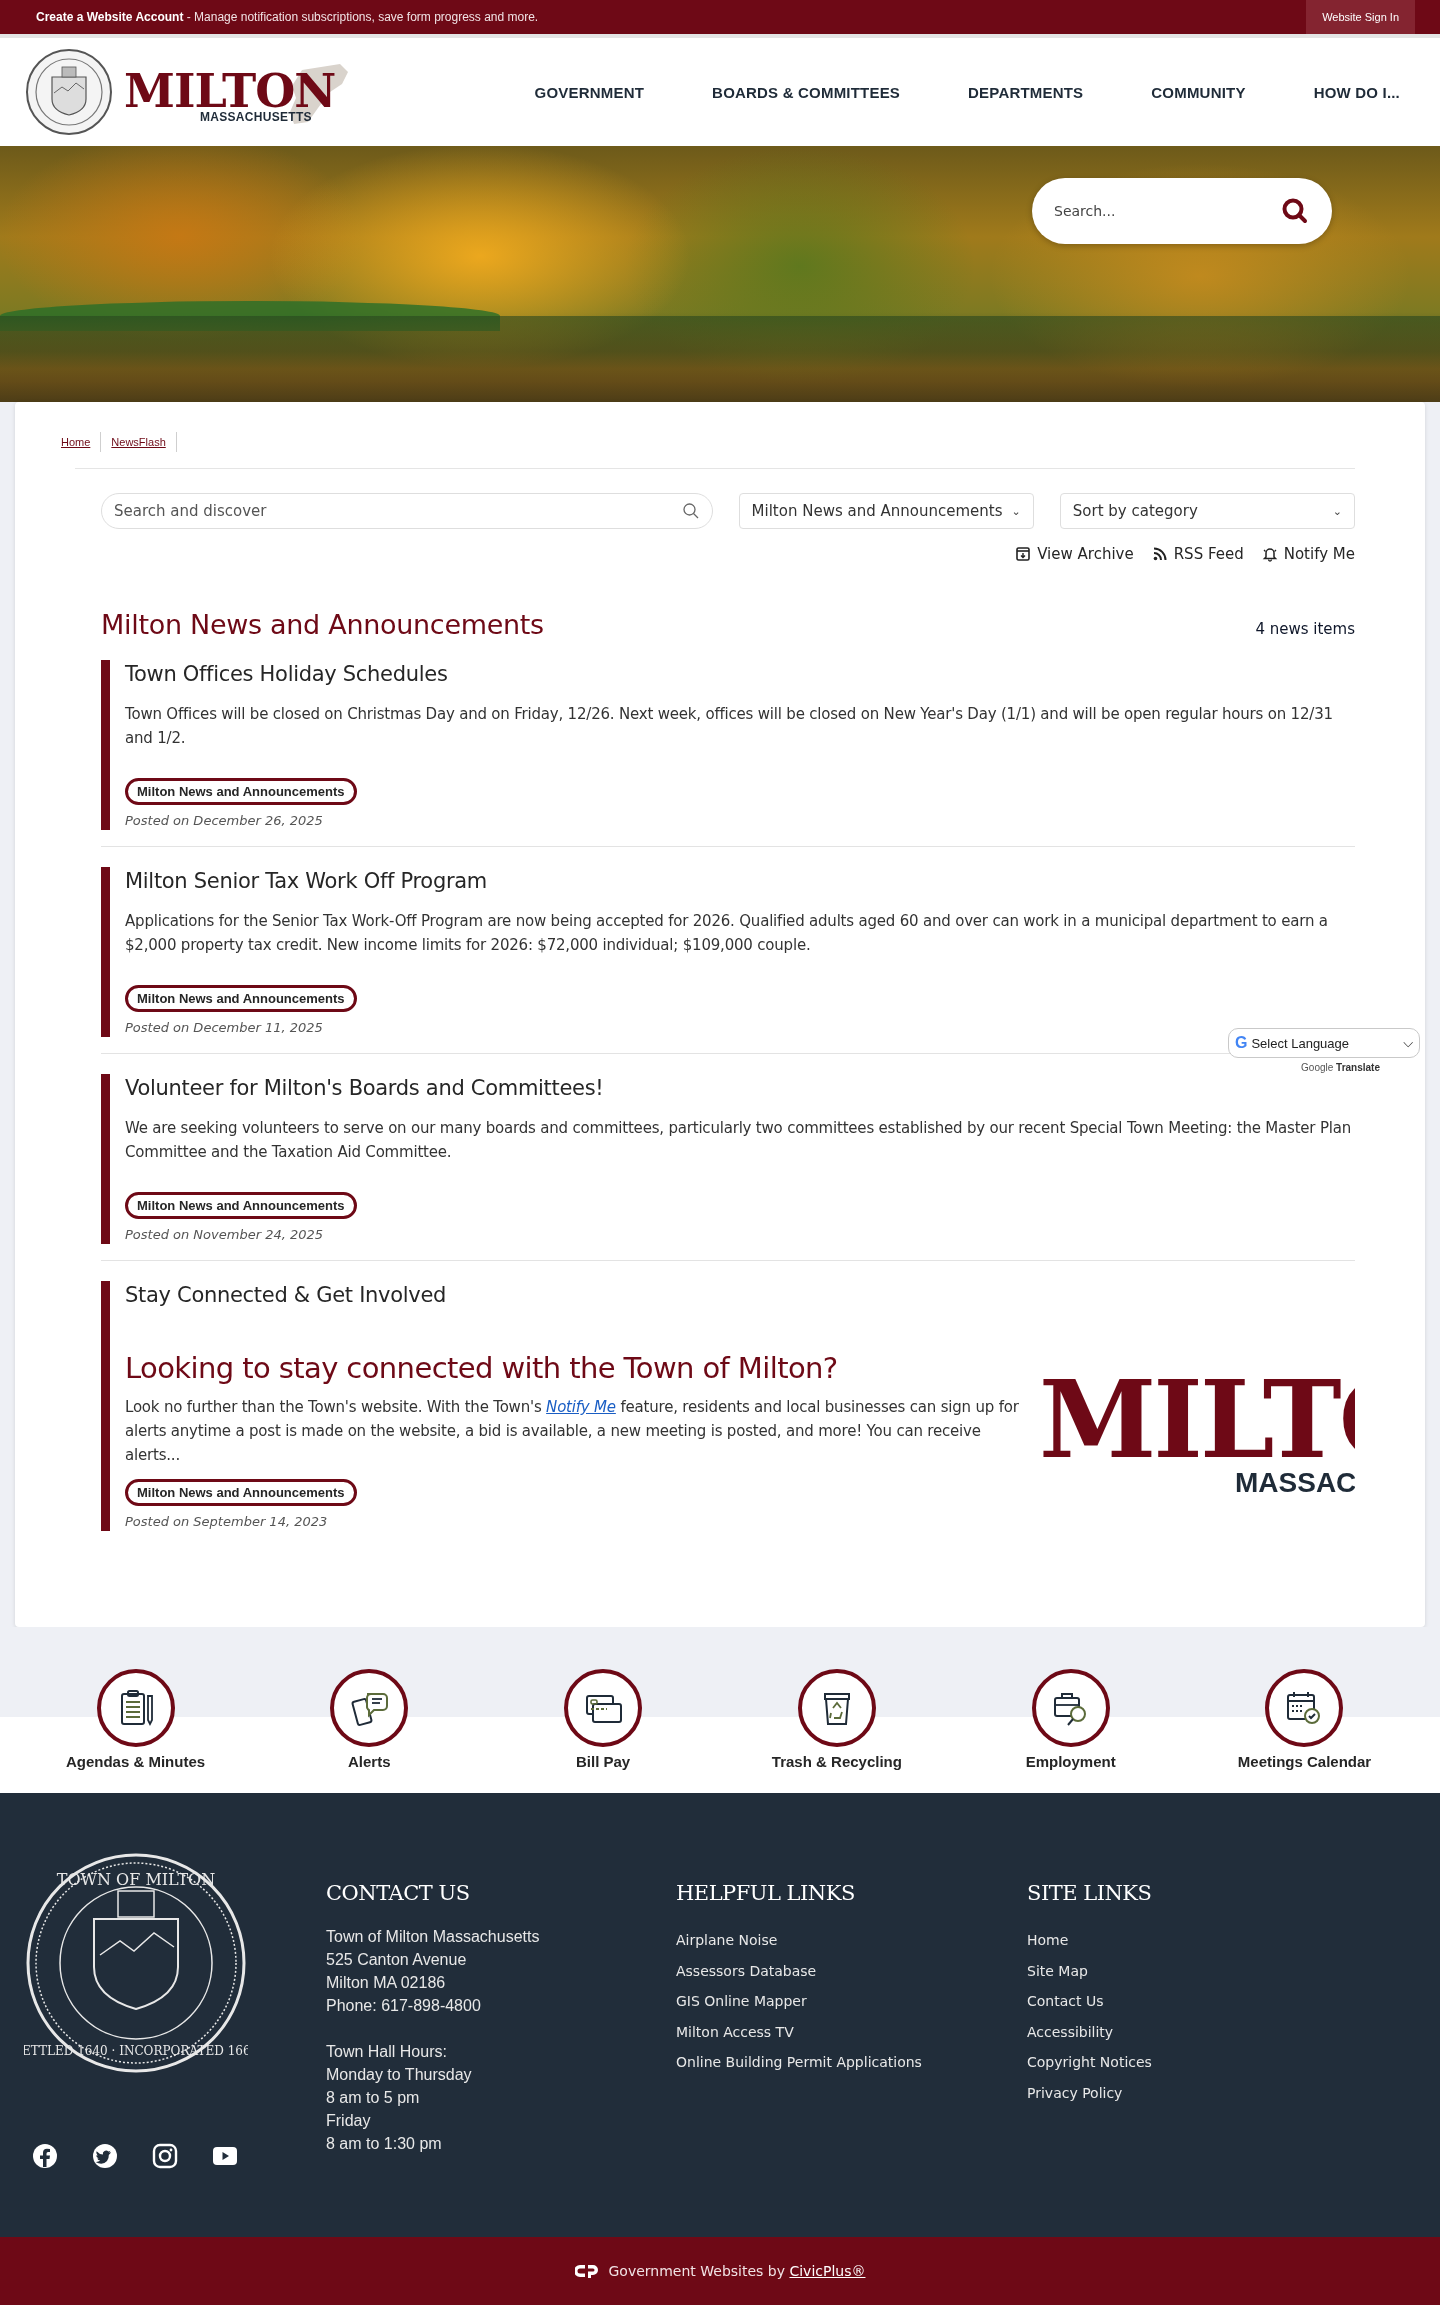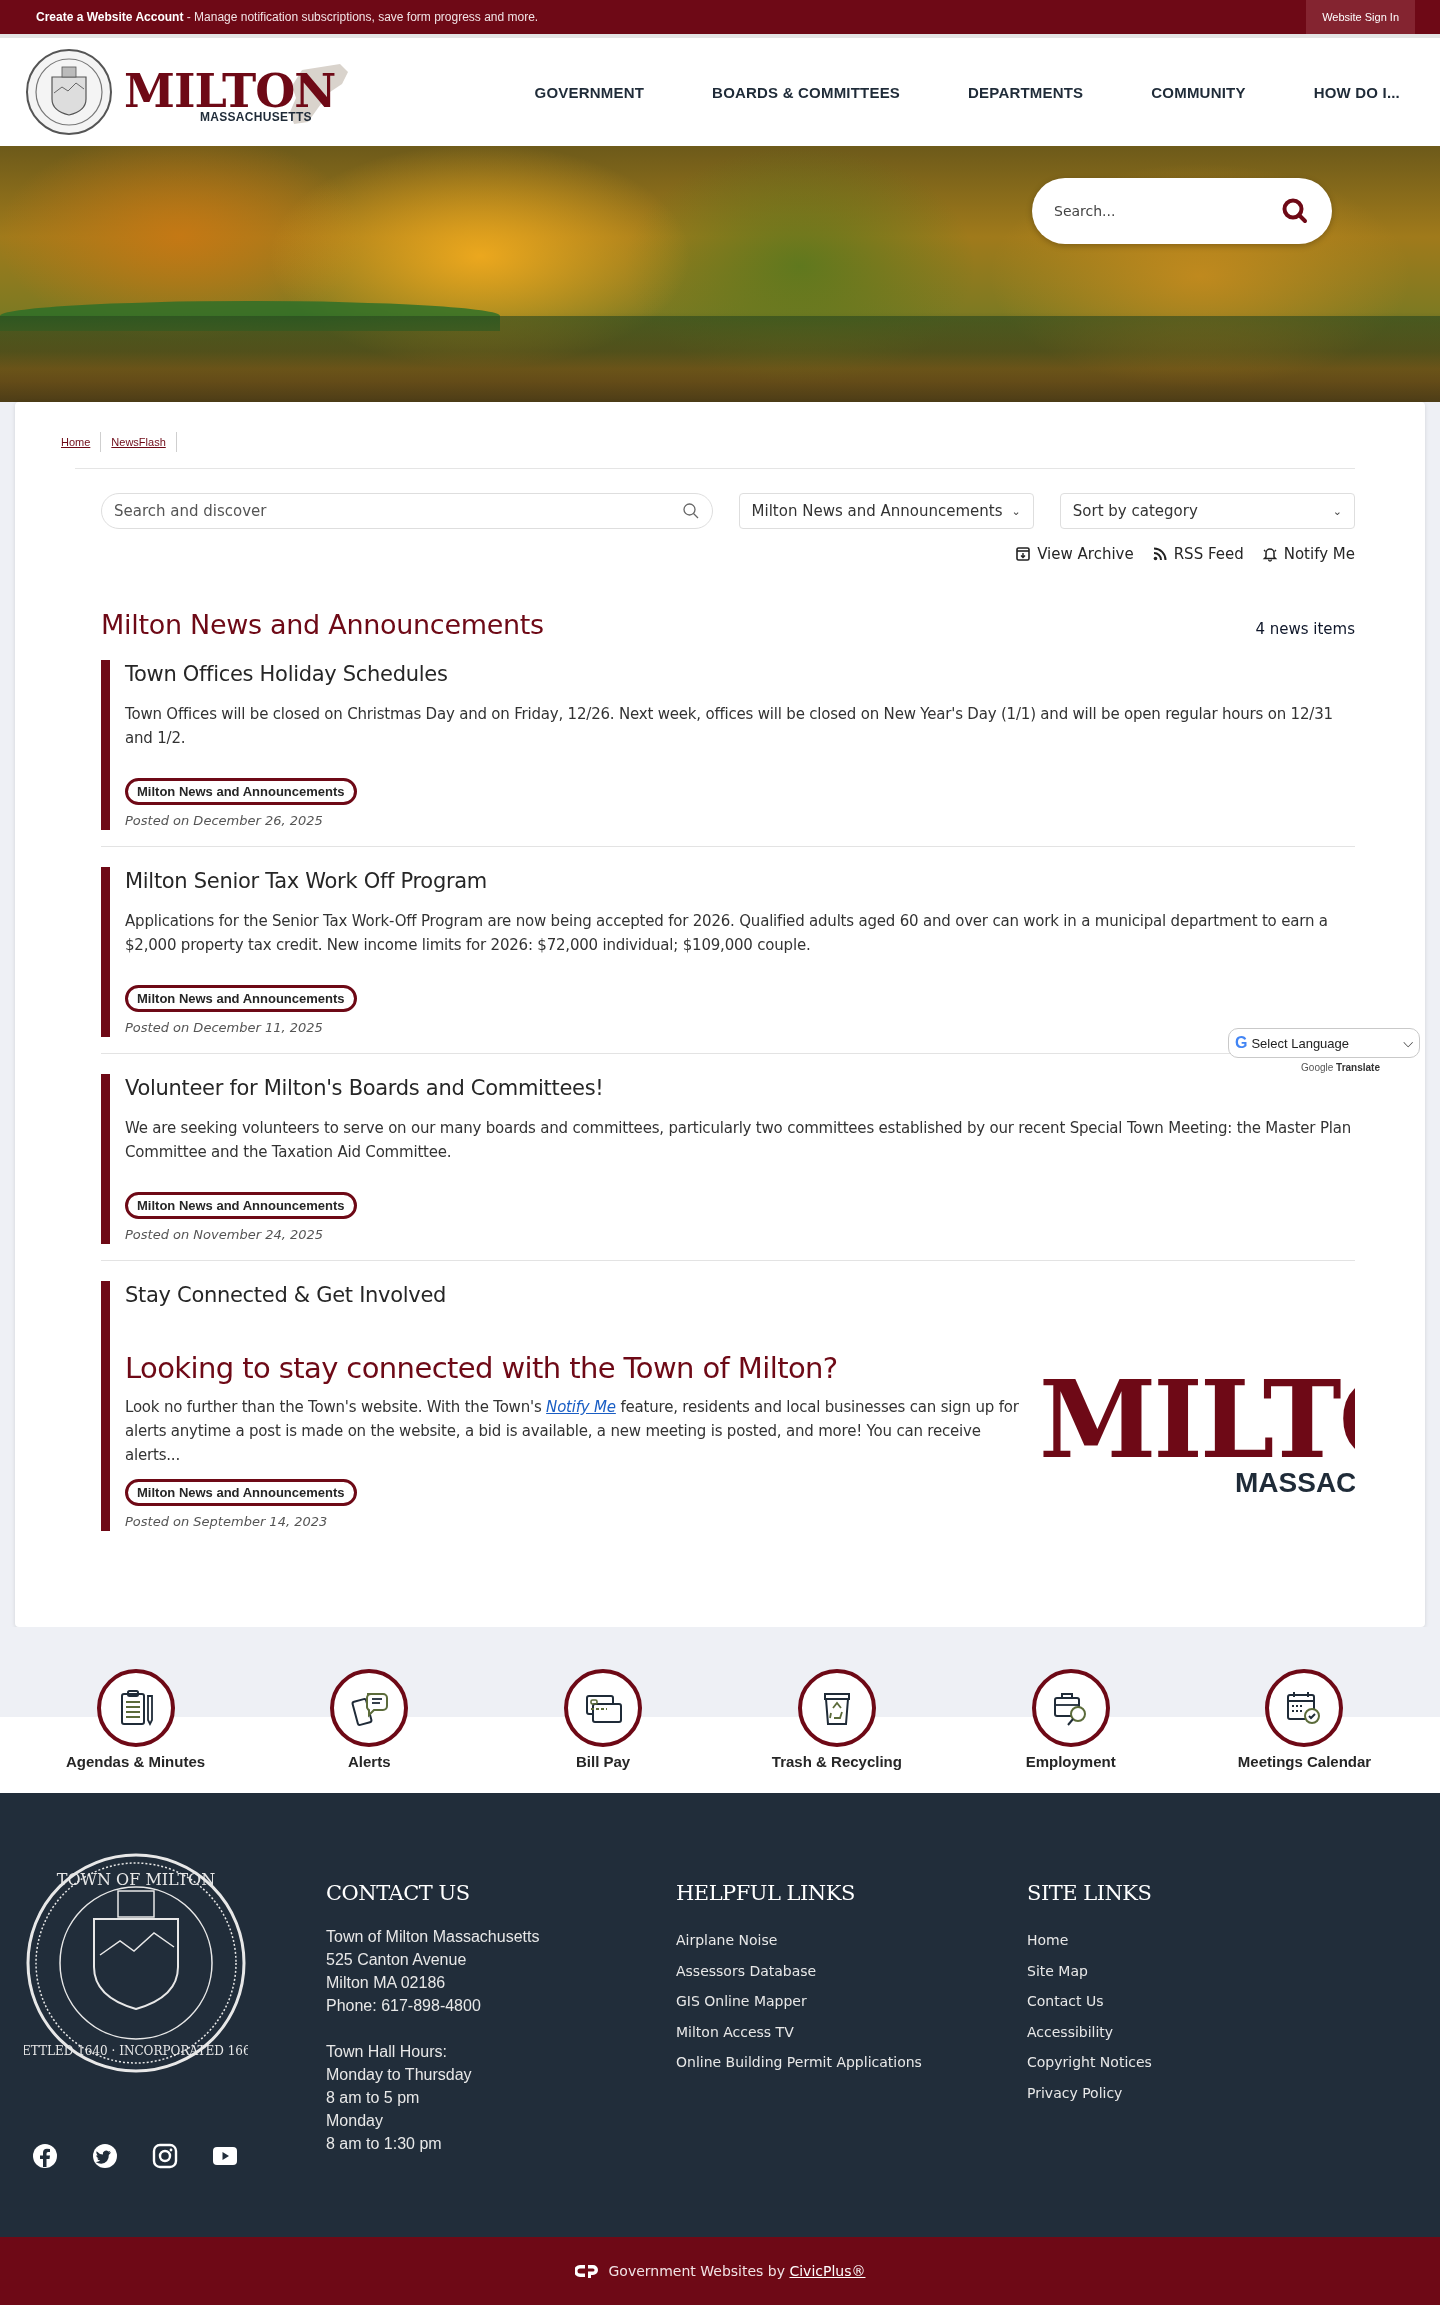--- a/index.html
+++ b/index.html
@@ -406,21 +406,21 @@
   <div class="fcol col-contact">
     <h3>CONTACT US</h3>
     <div class="line">Town of Milton Massachusetts</div>
     <div class="line">525 Canton Avenue</div>
     <div class="line">Milton MA 02186</div>
     <div class="line">Phone: 617-898-4800</div>
     <div class="gap"></div>
     <div class="line">Town Hall Hours:</div>
     <div class="line">Monday to Thursday</div>
     <div class="line">8 am to 5 pm</div>
-    <div class="line">Monday</div>
+    <div class="line">Friday</div>
     <div class="line">8 am to 1:30 pm</div>
   </div>
 
   <div class="fcol col-helpful">
     <h3>HELPFUL LINKS</h3>
     <a href="#">Airplane Noise</a>
     <a href="#">Assessors Database</a>
     <a href="#">GIS Online Mapper</a>
     <a href="#">Milton Access TV</a>
     <a href="#">Online Building Permit Applications</a>

